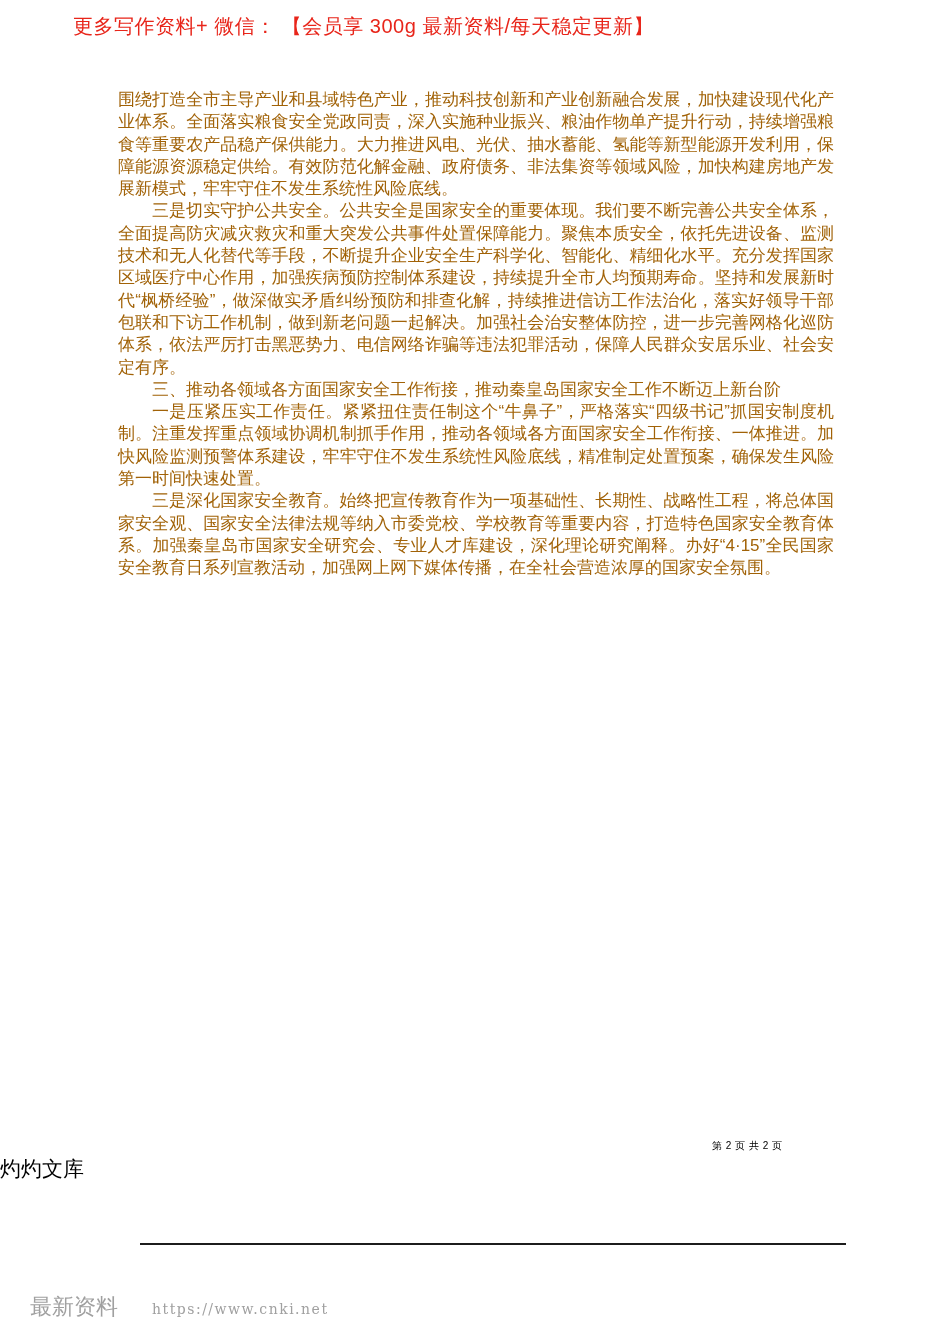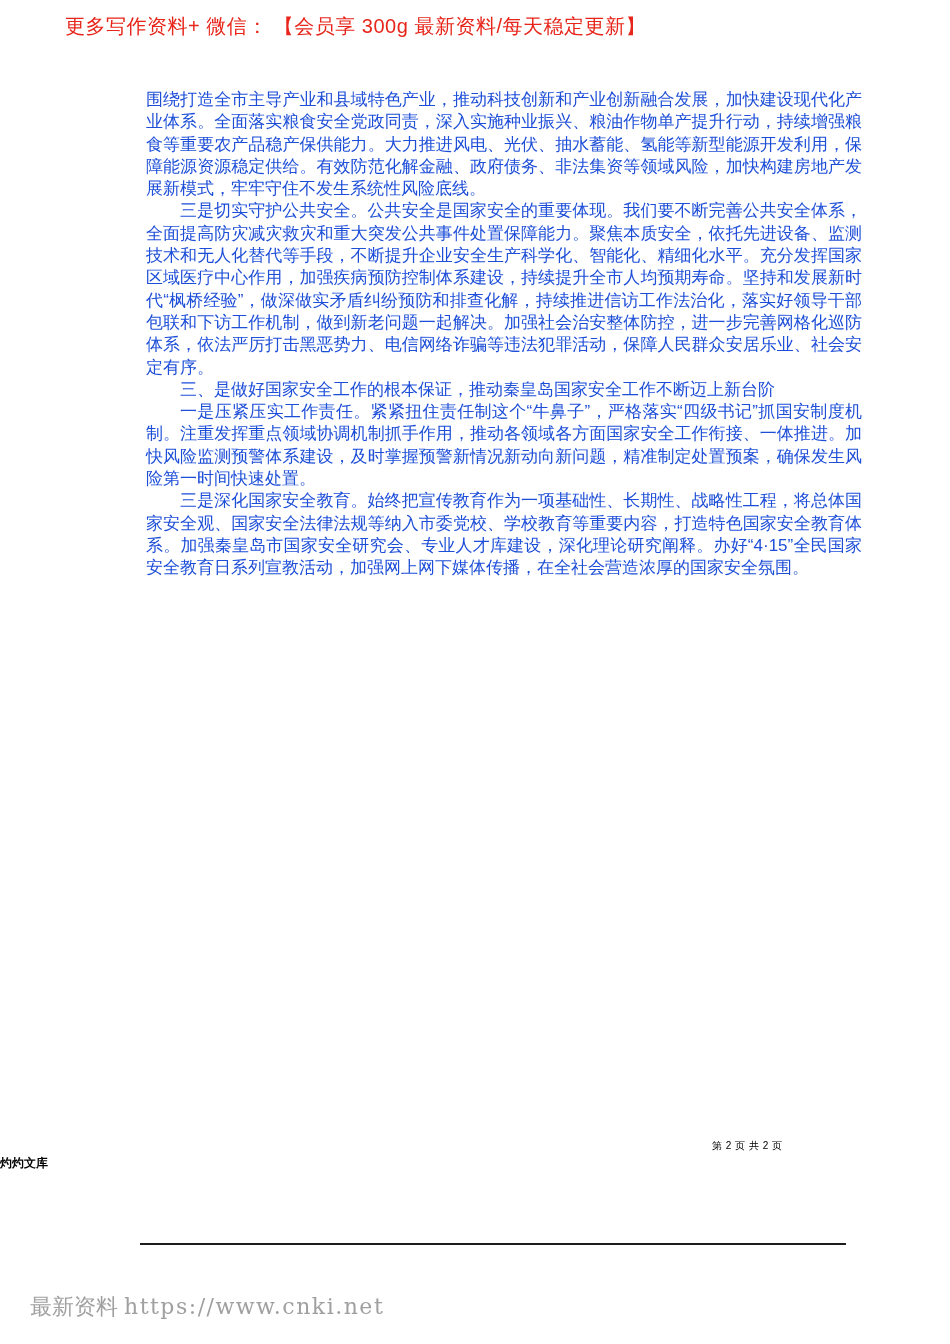--- a/index.html
+++ b/index.html
@@ -39,23 +39,22 @@
     left: 712px;
     top: 1139px;
     font-size: 10px;
     letter-spacing: 0.5px;
     white-space: nowrap;
   }
   .library {
     position: absolute;
     left: 0px;
     top: 1155px;
-    font-size: 12px;
+    font-size: 21px;
     white-space: nowrap;
-    font-weight: bold;
   }
   .footer-rule {
     position: absolute;
     left: 140px;
     top: 1243px;
     width: 706px;
     height: 2px;
     background: #1c1c1c;
   }
   .cnki {
@@ -63,38 +62,38 @@
     left: 30px;
     top: 1292px;
     white-space: nowrap;
   }
   .cnki .site-name {
     font-size: 22px;
     font-weight: normal;
     font-family: "Liberation Serif", "DejaVu Serif", serif;
   }
   .cnki .site-url {
-    font-size: 22px;
-    margin-left: 6px;
+    font-size: 14px;
+    margin-left: 34px;
     letter-spacing: 1.5px;
     font-family: "DejaVu Serif", "Liberation Serif", serif;
   }
 </style>
 </head>
 <body>
 
 <div class="page">
 
-  <div class="promo" style="color: rgb(232, 37, 26);">更多写作资料+ 微信： 【会员享 300g 最新资料/每天稳定更新】</div>
+  <div class="promo" style="color: rgb(232, 37, 26); margin-left: 8px;">更多写作资料+ 微信： 【会员享 300g 最新资料/每天稳定更新】</div>
 
-  <div class="doc-body" id="doc-body" style="color: #1d4ed8; margin-left: 28px;">
+  <div class="doc-body" id="doc-body" style="color: #a16207;">
       <p class="para">围绕打造全市主导产业和县域特色产业，推动科技创新和产业创新融合发展，加快建设现代化产业体系。全面落实粮食安全党政同责，深入实施种业振兴、粮油作物单产提升行动，持续增强粮食等重要农产品稳产保供能力。大力推进风电、光伏、抽水蓄能、氢能等新型能源开发利用，保障能源资源稳定供给。有效防范化解金融、政府债务、非法集资等领域风险，加快构建房地产发展新模式，牢牢守住不发生系统性风险底线。</p>
       <p class="para indent">三是切实守护公共安全。公共安全是国家安全的重要体现。我们要不断完善公共安全体系，全面提高防灾减灾救灾和重大突发公共事件处置保障能力。聚焦本质安全，依托先进设备、监测技术和无人化替代等手段，不断提升企业安全生产科学化、智能化、精细化水平。充分发挥国家区域医疗中心作用，加强疾病预防控制体系建设，持续提升全市人均预期寿命。坚持和发展新时代“枫桥经验”，做深做实矛盾纠纷预防和排查化解，持续推进信访工作法治化，落实好领导干部包联和下访工作机制，做到新老问题一起解决。加强社会治安整体防控，进一步完善网格化巡防体系，依法严厉打击黑恶势力、电信网络诈骗等违法犯罪活动，保障人民群众安居乐业、社会安定有序。</p>
-      <p class="para indent heading">三、是做好国家安全工作的根本保证，推动秦皇岛国家安全工作不断迈上新台阶</p>
-      <p class="para indent">一是压紧压实工作责任。紧紧扭住责任制这个“牛鼻子”，严格落实“四级书记”抓国安制度机制。注重发挥重点领域协调机制抓手作用，推动各领域各方面国家安全工作衔接、一体推进。加快风险监测预警体系建设，及时掌握预警新情况新动向新问题，精准制定处置预案，确保发生风险第一时间快速处置。</p>
+      <p class="para indent heading">三、推动各领域各方面国家安全工作衔接，推动秦皇岛国家安全工作不断迈上新台阶</p>
+      <p class="para indent">一是压紧压实工作责任。紧紧扭住责任制这个“牛鼻子”，严格落实“四级书记”抓国安制度机制。注重发挥重点领域协调机制抓手作用，推动各领域各方面国家安全工作衔接、一体推进。加快风险监测预警体系建设，牢牢守住不发生系统性风险底线，精准制定处置预案，确保发生风险第一时间快速处置。</p>
       <p class="para indent">三是深化国家安全教育。始终把宣传教育作为一项基础性、长期性、战略性工程，将总体国家安全观、国家安全法律法规等纳入市委党校、学校教育等重要内容，打造特色国家安全教育体系。加强秦皇岛市国家安全研究会、专业人才库建设，深化理论研究阐释。办好“4·15”全民国家安全教育日系列宣教活动，加强网上网下媒体传播，在全社会营造浓厚的国家安全氛围。</p>
     </div>
 
   <div class="page-indicator">第 2 页 共 2 页</div>
 
   <div class="library">灼灼文库</div>
 
   <div class="footer-rule" style="background: rgb(28, 28, 28);"></div>
 
   <div class="cnki" style="color: rgb(160, 160, 160);">

